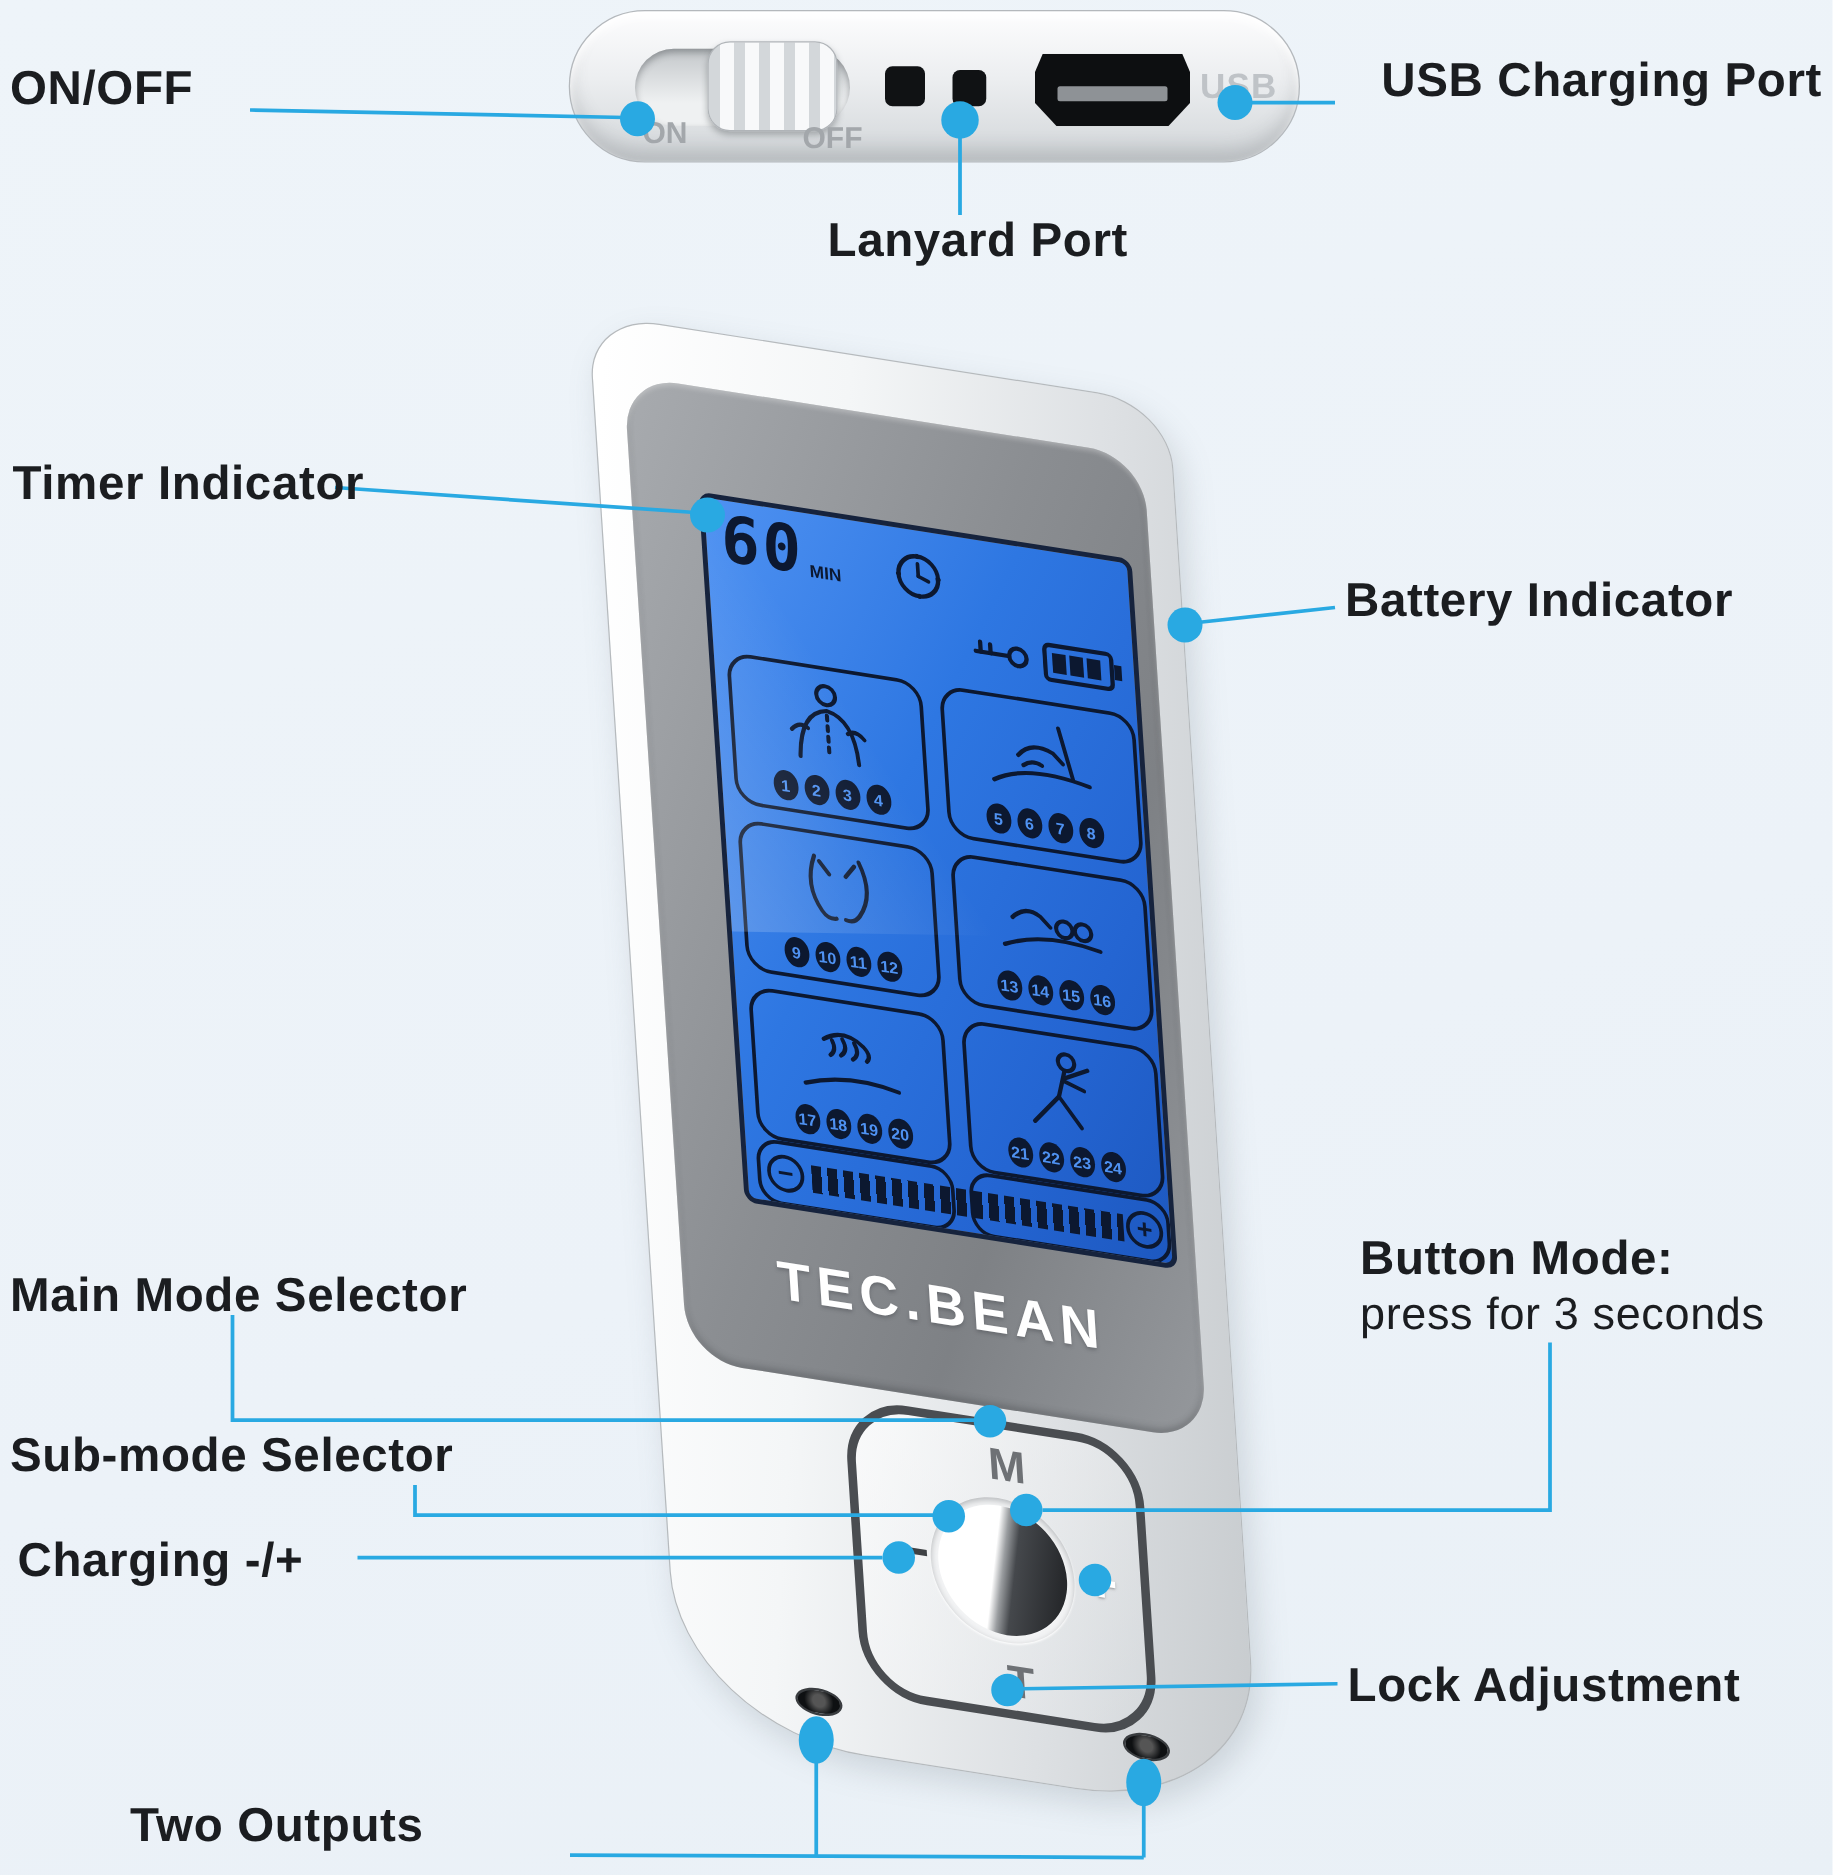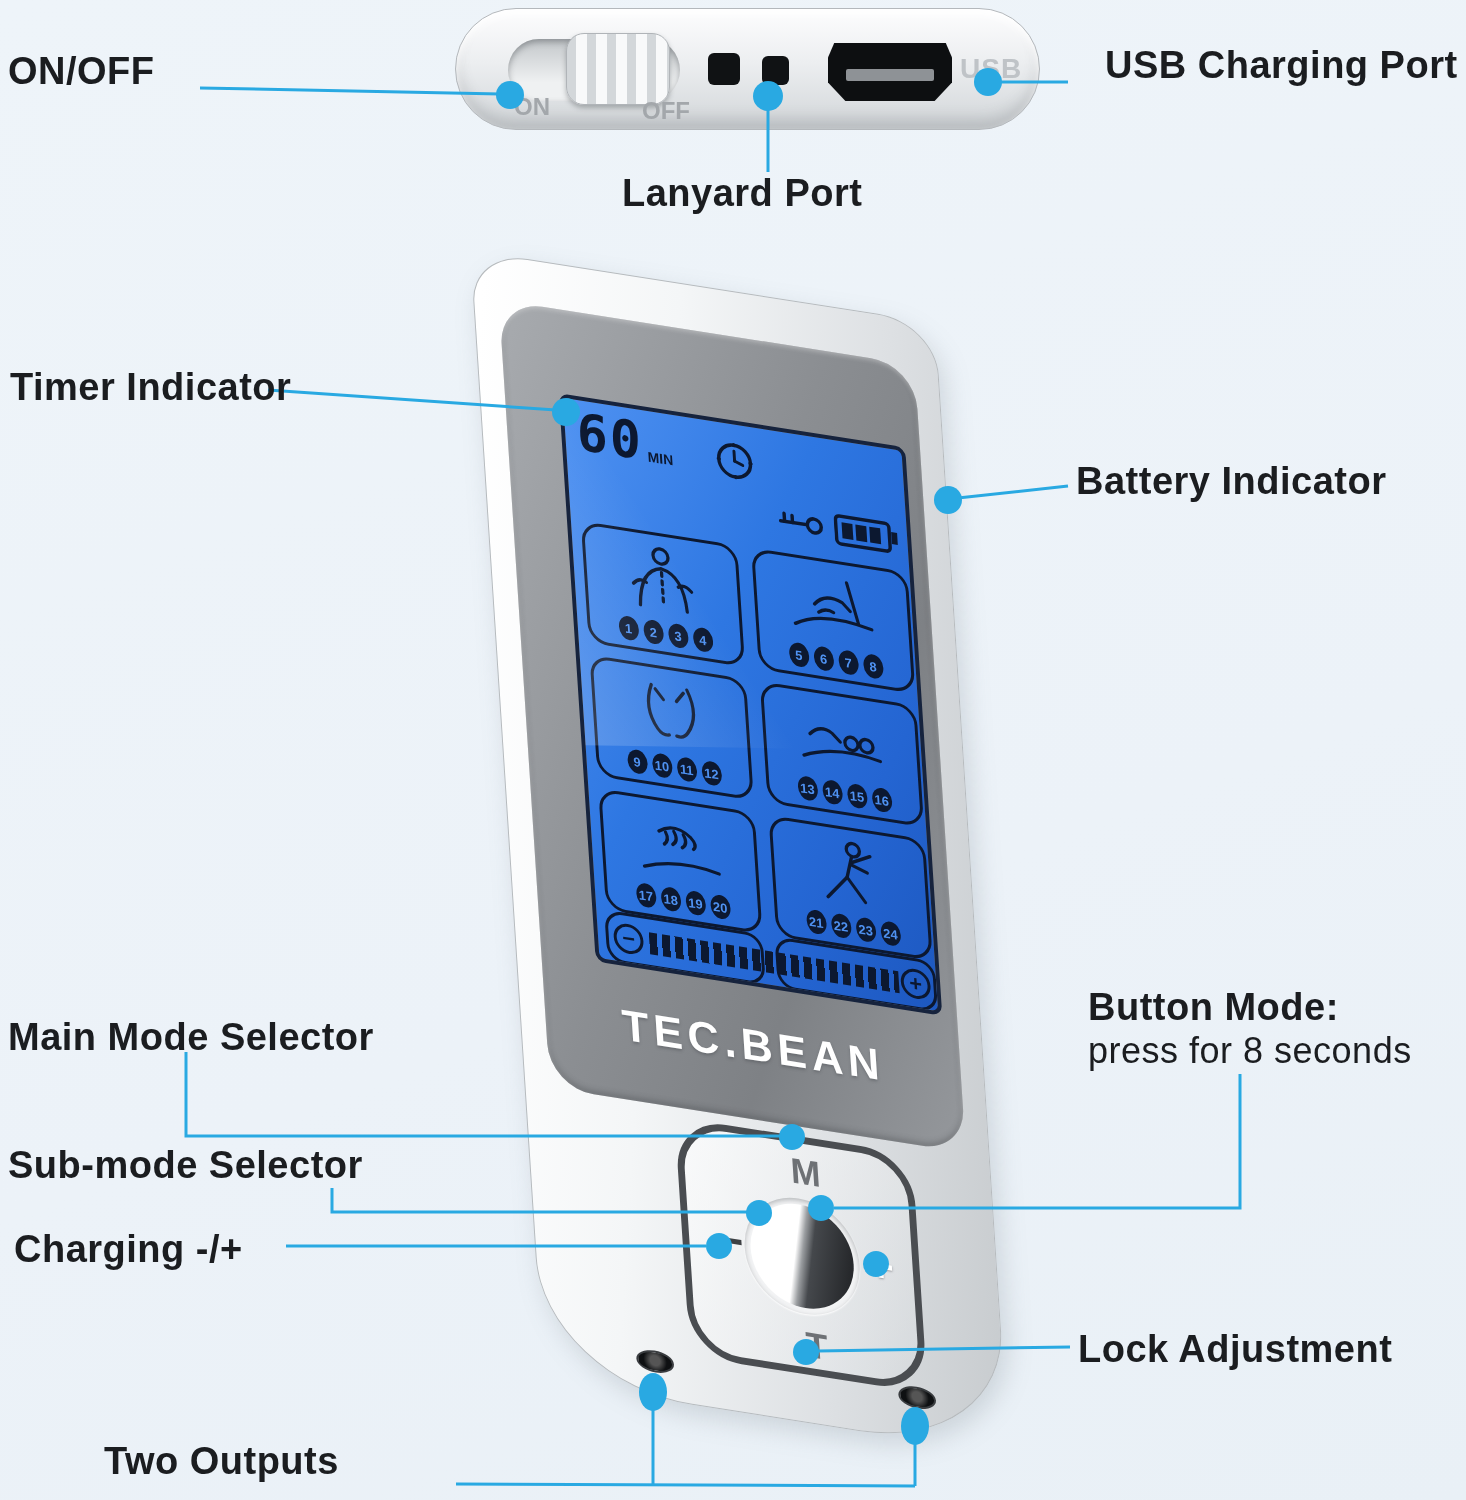--- a/index.html
+++ b/index.html
@@ -379,23 +379,23 @@
   <circle cx="806" cy="1352" r="13"></circle>
 
   <line x1="456" y1="1484" x2="915" y2="1486"></line>
   <line x1="653" y1="1404" x2="653" y2="1485"></line>
   <line x1="915" y1="1438" x2="915" y2="1486"></line>
   <ellipse cx="653" cy="1392" rx="14" ry="19"></ellipse>
   <ellipse cx="915" cy="1426" rx="14" ry="19"></ellipse>
 </svg>
 
 <div class="callout" style="left:8px; top:50px;">ON/OFF</div>
-<div class="callout" style="left:622px; top:172px;">Lanyard Port</div>
+<div class="callout" style="left:662px; top:172px;">Lanyard Port</div>
 <div class="callout" style="left:1076px; top:44px;margin-left:29px;">USB Charging Port</div>
 <div class="callout" style="left:10px; top:366px;">Timer Indicator</div>
 <div class="callout" style="left:1076px; top:460px;">Battery Indicator</div>
 <div class="callout" style="left:8px; top:1004px;margin-top:12px;">Main Mode Selector</div>
 <div class="callout" style="left:8px; top:1144px;">Sub-mode Selector</div>
 <div class="callout" style="left:14px; top:1228px;">Charging -/+</div>
 <div class="callout" style="left:1088px; top:986px;">Button Mode:</div>
-<div class="callout light" style="left:1088px; top:1030px; font-size:36px;">press for 8 seconds</div>
+<div class="callout light" style="left:1088px; top:1030px; font-size:36px;">press for 3 seconds</div>
 <div class="callout" style="left:1078px; top:1328px;">Lock Adjustment</div>
 <div class="callout" style="left:104px; top:1440px;">Two Outputs</div>
 
 </body></html>

